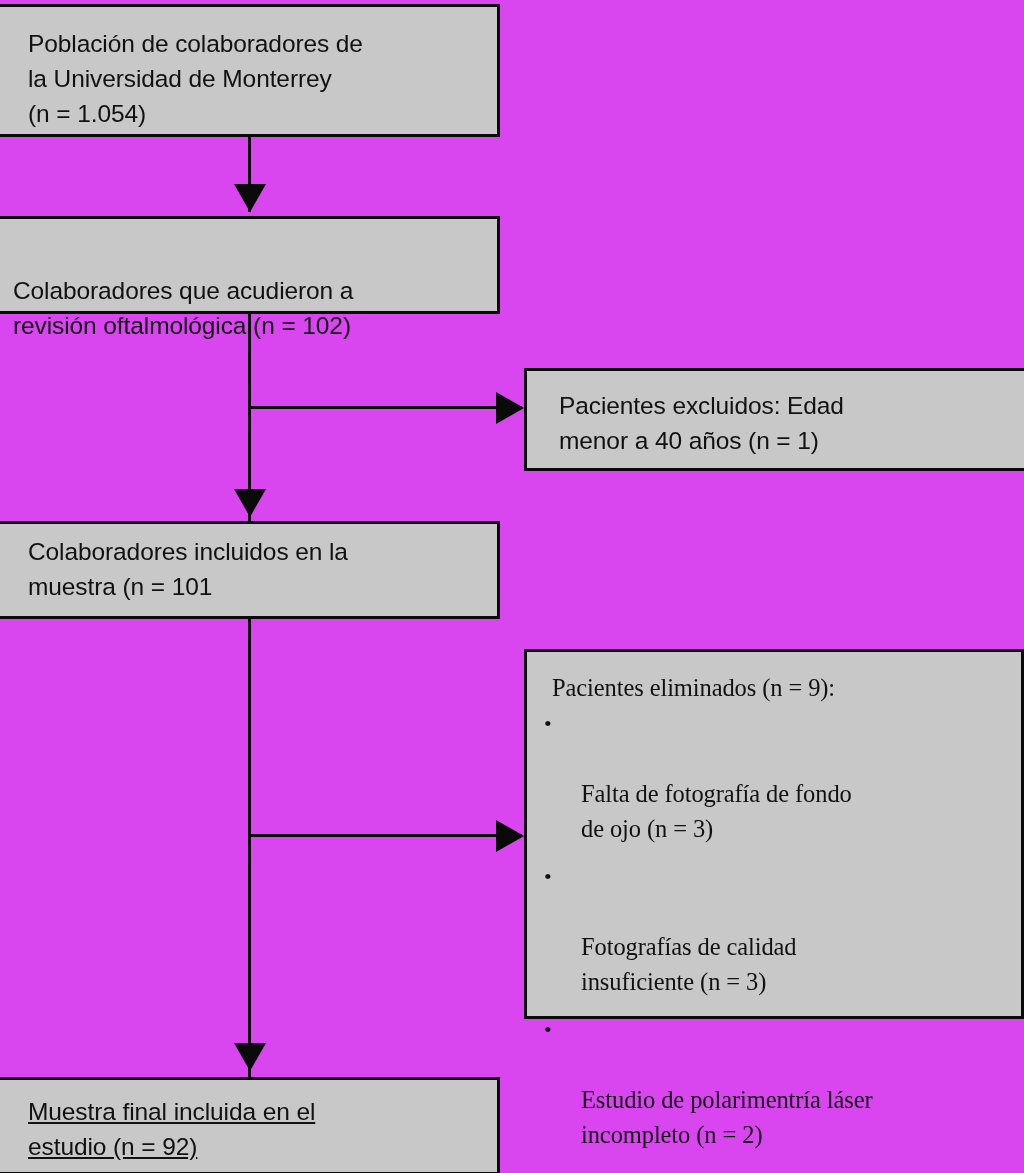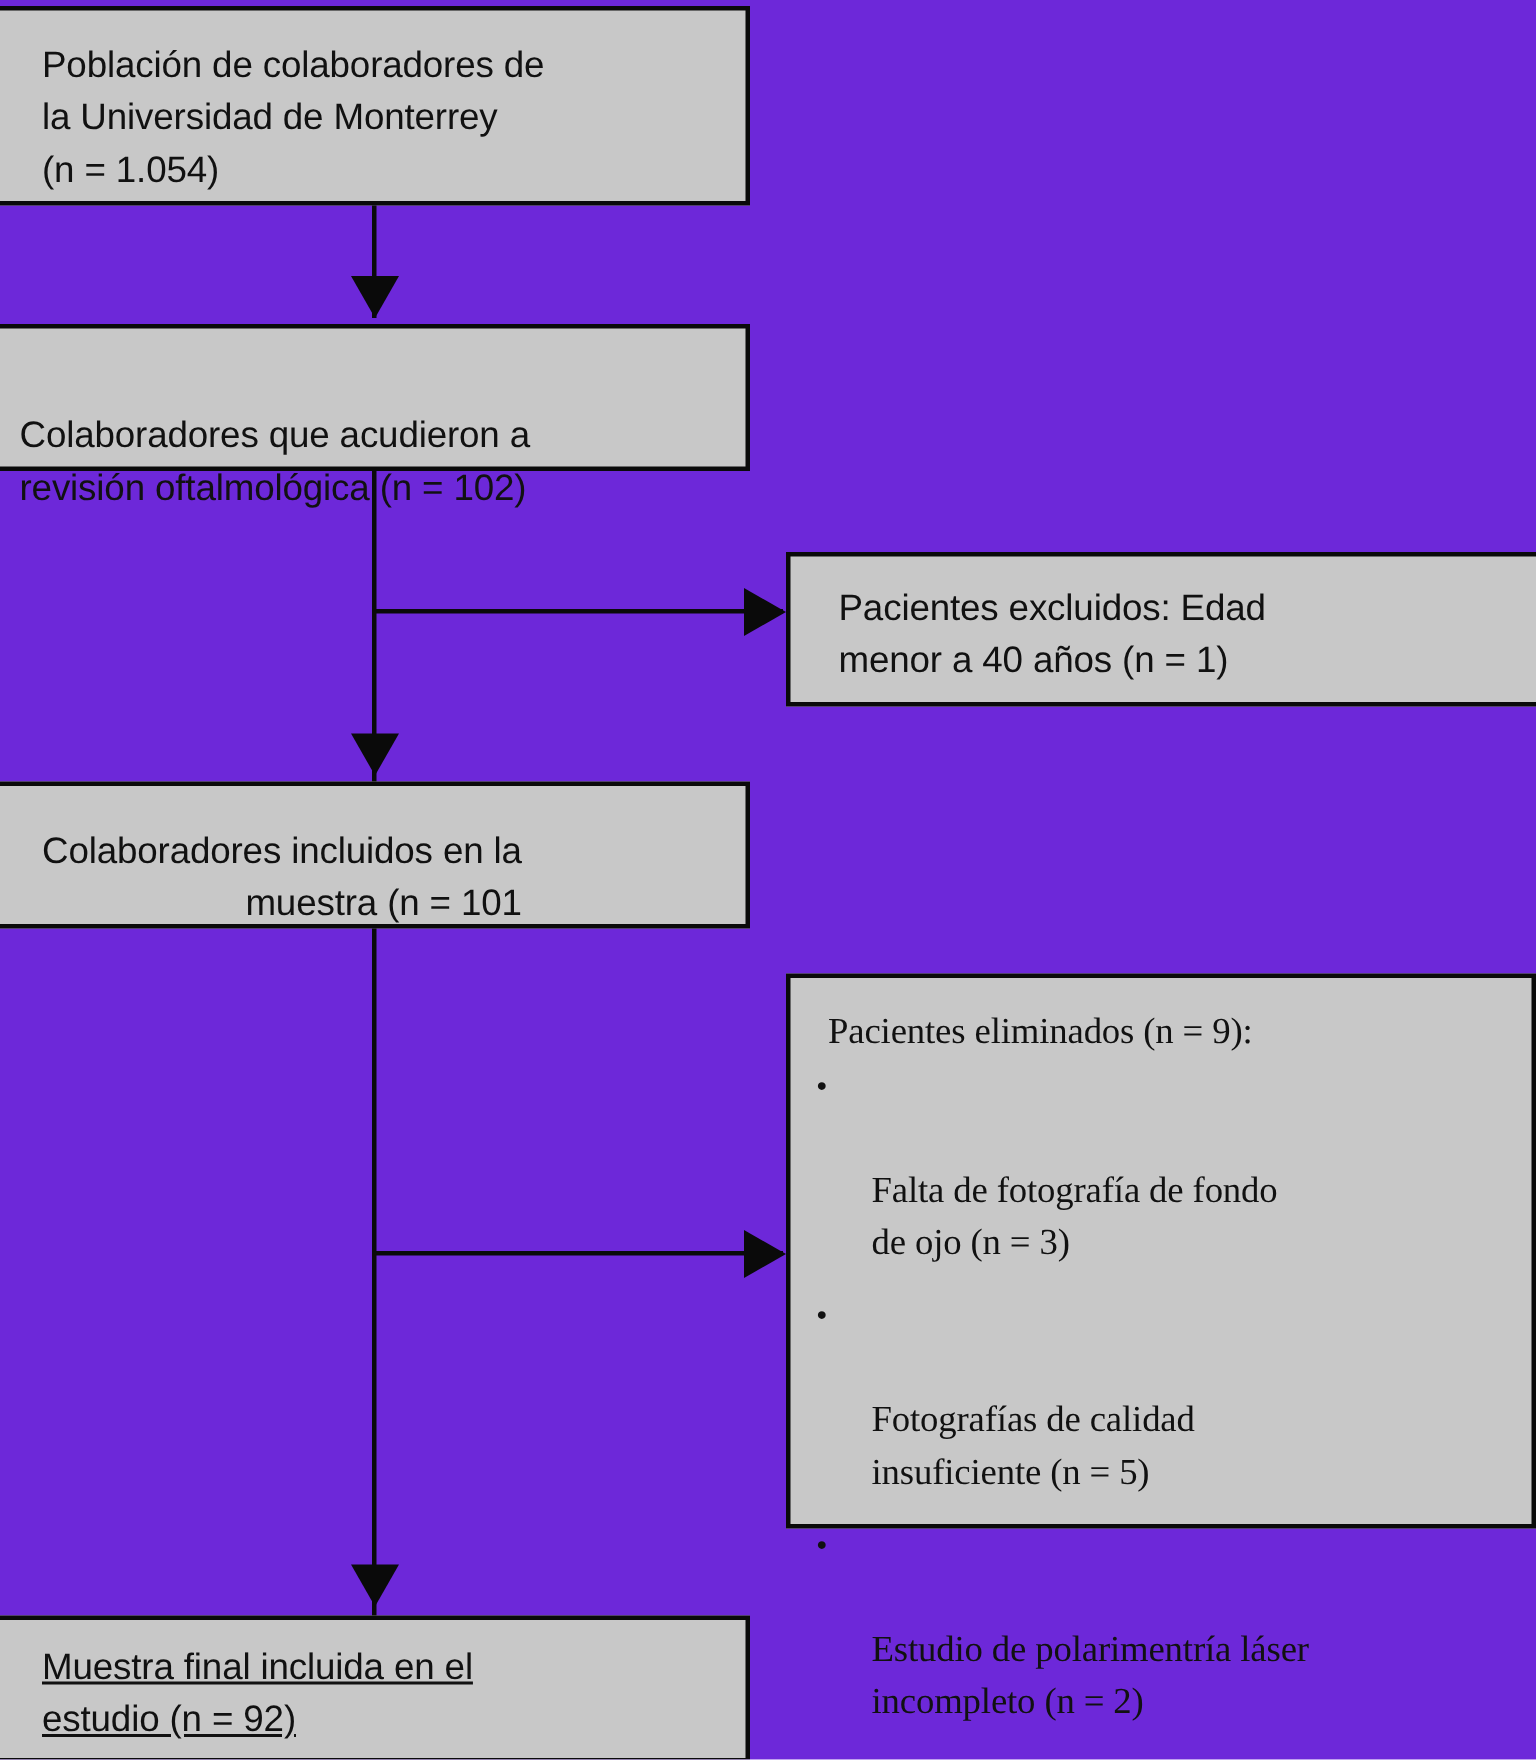--- a/index.html
+++ b/index.html
@@ -8,21 +8,21 @@
     padding: 0;
     background: #ffffff;
   }
   body {
     font-family: "Liberation Sans", sans-serif;
   }
   #canvas {
     position: relative;
     width: 1024px;
     height: 1173px;
-    background: #6d28d9;
+    background: #d946ef;
     overflow: hidden;
   }
   .node {
     position: absolute;
     background: #c8c8c8;
     border: 3px solid #0a0a0a;
     box-sizing: border-box;
     color: #111111;
     font-size: 24.5px;
     line-height: 35px;
@@ -36,21 +36,21 @@
   #node-population  { left: -4px;  top: 4px;    width: 504px; height: 133px; }
   #node-population .txt { left: 29px; top: 19px; }
 
   #node-attended    { left: -4px;  top: 216px;  width: 504px; height: 98px; }
   #node-attended .txt { left: 14px; top: 14px; margin-top: 40px; }
 
   #node-excluded    { left: 524px; top: 368px;  width: 504px; height: 103px; }
   #node-excluded .txt { left: 32px; top: 17px; }
 
   #node-included    { left: -4px;  top: 521px;  width: 504px; height: 98px; }
-  #node-included .txt { left: 29px; top: 26px; text-align: right; }
+  #node-included .txt { left: 29px; top: 10px; }
 
   #node-removed     { left: 524px; top: 649px;  width: 500px; height: 370px; font-family: Liberation Serif, serif; }
   #node-removed .rm-head {
     position: absolute;
     left: 25px;
     top: 18px;
     white-space: nowrap;
   }
   #node-removed .rm-list {
     position: absolute;
@@ -164,21 +164,21 @@
     <span class="rm-head">Pacientes eliminados (n = 9):</span>
     <ul class="rm-list">
       <li>
         <span class="bullet">•</span>
         <span>Falta de fotografía de fondo
 de ojo (n = 3)</span>
       </li>
       <li>
         <span class="bullet">•</span>
         <span>Fotografías de calidad
-insuficiente (n = 5)</span>
+insuficiente (n = 3)</span>
       </li>
       <li>
         <span class="bullet">•</span>
         <span>Estudio de polarimentría láser
 incompleto (n = 2)</span>
       </li>
       <li>
         <span class="bullet">•</span>
         
       </li>

